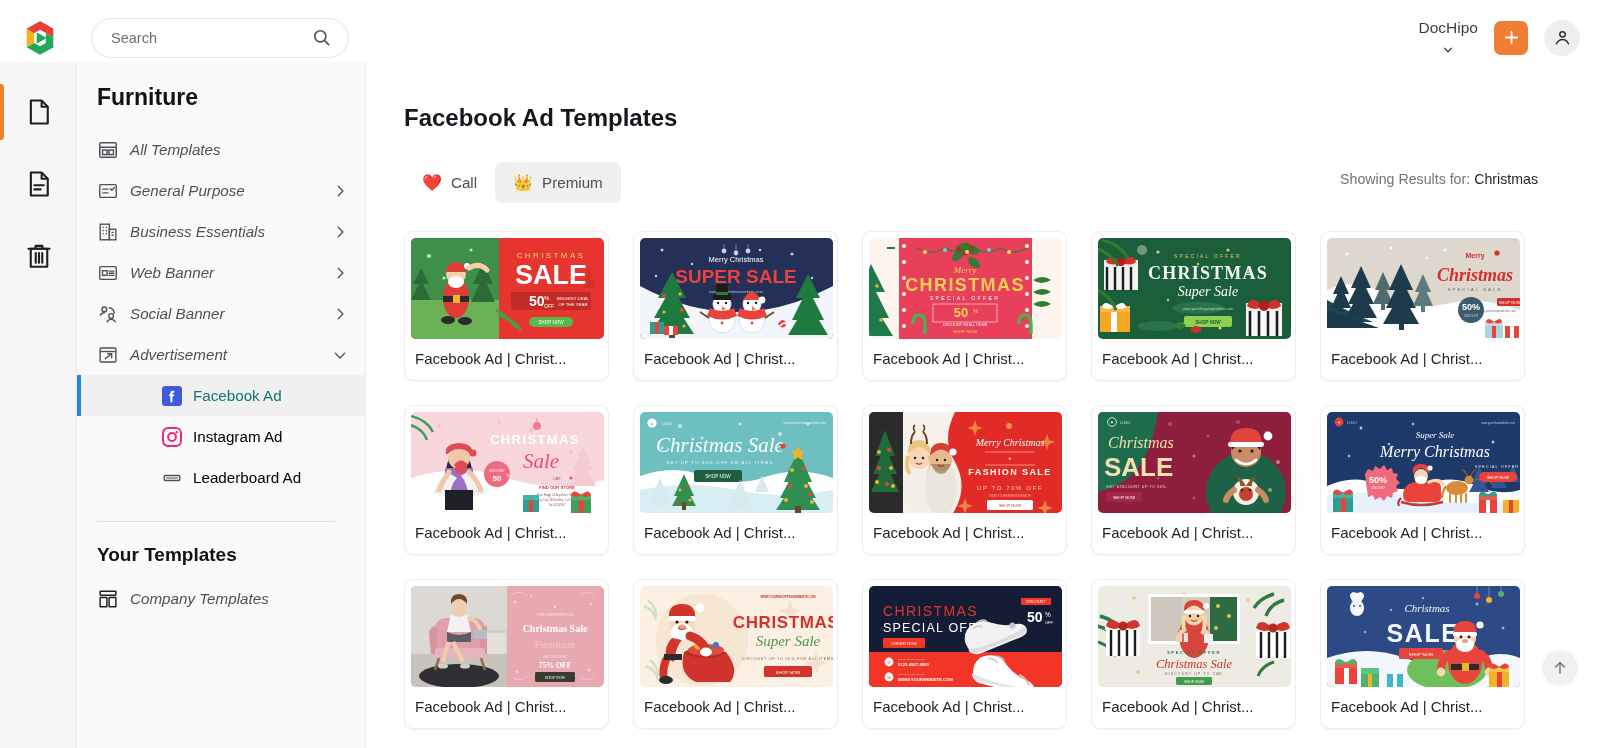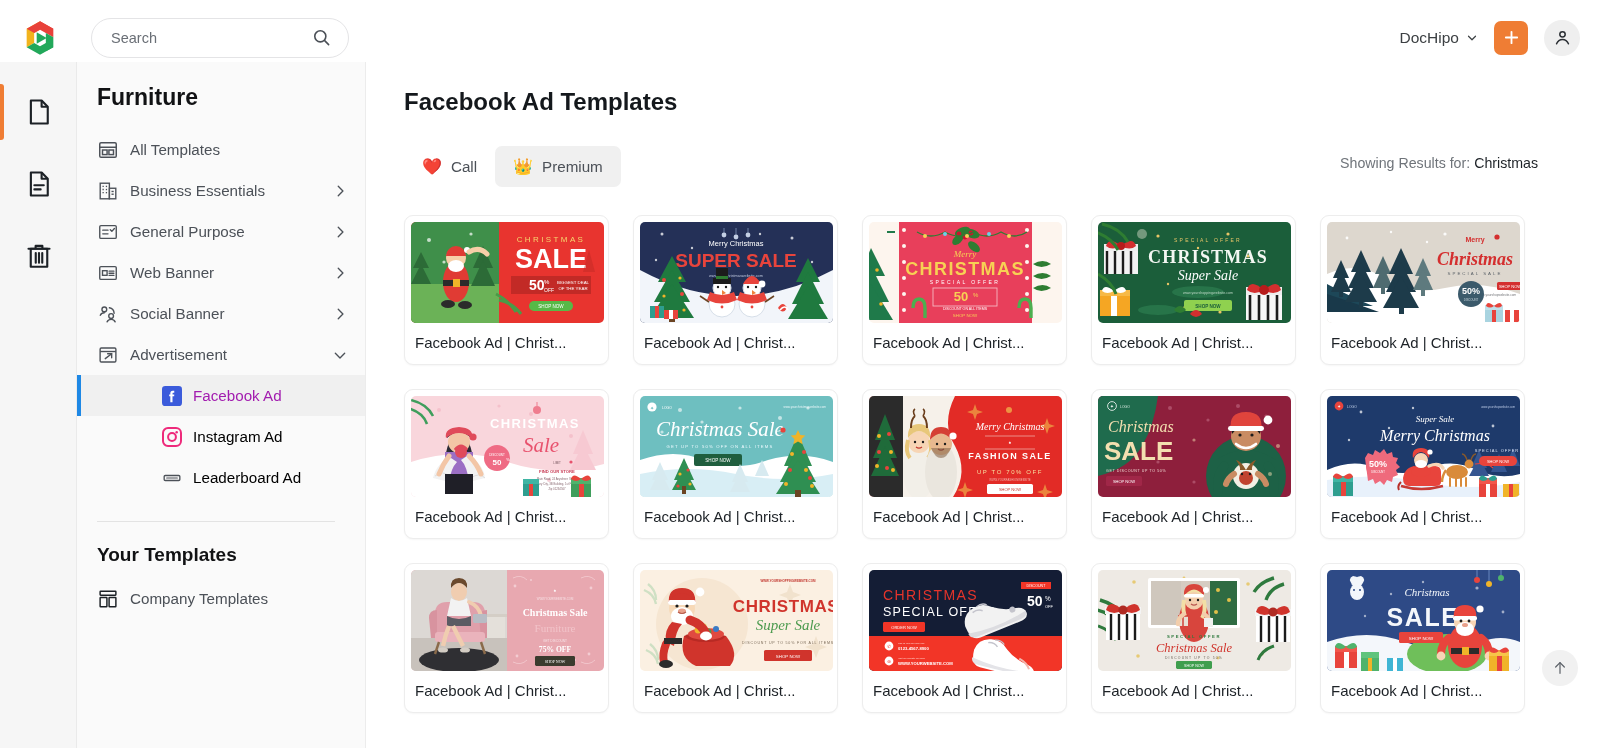--- a/index.html
+++ b/index.html
@@ -32,21 +32,21 @@
     font-size: 14.5px; color: #3c4043;
   }
   .search-input::placeholder { color: #6a6f76; }
   .search-icon { width: 19px; height: 19px; flex: 0 0 auto; }
   .topbar-right {
     margin-left: auto; margin-right: 20px;
     display: flex; align-items: center; gap: 16px;
   }
   .brand-menu {
     display: flex; align-items: center; gap: 7px;
-    font-size: 15.5px; color: #3c4043; cursor: pointer;
+    font-size: 15.5px; color: #3c4043; cursor: pointer; flex-direction: column;
   }
   .chev-sm { width: 12px; height: 12px; }
   .plus-btn {
     width: 34px; height: 34px; border-radius: 7px;
     background: #ef7d34;
     display: flex; align-items: center; justify-content: center;
     cursor: pointer;
   }
   .plus-btn svg { width: 17px; height: 17px; }
   .avatar-btn {
@@ -85,61 +85,62 @@
     overflow: hidden;
   }
   .side-title {
     font-size: 23px; font-weight: bold; color: #111214;
     margin: 0 0 18px 20px;
   }
   .nav-item {
     display: flex; align-items: center;
     height: 41px; padding: 0 18px 0 20px;
     cursor: pointer;
+    font-style: italic;
   }
   .nav-item .ico { width: 22px; height: 22px; flex: 0 0 22px; margin-right: 11px; }
   .nav-item .lbl {
     font-size: 15.2px; color: #4c5158; white-space: nowrap;
   }
   .nav-item .arrow { margin-left: auto; width: 14px; height: 14px; }
 
   .sub-item {
     position: relative;
     display: flex; align-items: center;
     height: 41px; padding-left: 85px;
     cursor: pointer;
   }
   .sub-item.active { background: #f0f0f0; }
   .sub-item.active::before {
     content: ""; position: absolute; left: 0; top: 0;
     width: 4px; height: 41px; background: #1e88e5;
   }
   .sub-item .sico { width: 20px; height: 20px; flex: 0 0 20px; margin-right: 11px; }
   .sub-item .lbl { font-size: 15.2px; color: #000000; }
-  .sub-item.active .lbl { color: #a21caf; }
+  .sub-item.active .lbl { color: #0f766e; }
 
   .divider {
     height: 1px; background: #e3e3e3;
     margin: 23px 30px 0 20px;
   }
   .your-templates-title {
     font-size: 19px; font-weight: bold; color: #111214;
     margin: 22px 0 12px 20px;
   }
 
   
   .main {
     position: absolute; top: 62px; left: 366px;
     width: 1234px; height: 686px;
     background: #ffffff;
     overflow: hidden;
   }
   .page-title {
     font-size: 24px; font-weight: bold; color: #14181c;
-    margin: 26px 0 0 38px;
+    margin: 42px 0 0 38px;
   }
   .filter-row {
     display: flex; align-items: center;
     margin: 30px 0 0 38px;
     position: relative;
   }
   .filter-tab {
     display: flex; align-items: center; gap: 9px;
     height: 41px; padding: 0 18px;
     border-radius: 7px;
@@ -266,49 +267,49 @@
   <div class="side-title">Furniture</div>
 
   <div class="nav-item">
     <svg class="ico" viewBox="0 0 24 24" fill="none" stroke="#4c5158" stroke-width="1.6">
       <rect x="3" y="4" width="18" height="16" rx="1.4"></rect>
       <line x1="3" y1="9" x2="21" y2="9"></line>
       <rect x="6" y="12" width="5" height="5"></rect>
       <rect x="13" y="12" width="5" height="5"></rect>
     </svg>
     <span class="lbl">All Templates</span>
+  </div>
+
+  <div class="nav-item">
+    <svg class="ico" viewBox="0 0 24 24" fill="none" stroke="#4c5158" stroke-width="1.5">
+      <rect x="3" y="5" width="18" height="14" rx="1.3"></rect>
+      <line x1="6.3" y1="10" x2="12" y2="10" stroke-linecap="round"></line>
+      <line x1="6.3" y1="14" x2="12" y2="14" stroke-linecap="round"></line>
+      <polyline points="14.5,9.6 16.2,11.3 19,8.2" stroke-linecap="round" stroke-linejoin="round"></polyline>
+    </svg>
+    <span class="lbl">General Purpose</span>
+    <svg class="arrow" viewBox="0 0 24 24" fill="none" stroke="#4c5158" stroke-width="2.3">
+      <polyline points="9,4 17,12 9,20" stroke-linecap="round" stroke-linejoin="round"></polyline>
+    </svg>
   </div>
 
   <div class="nav-item">
     <svg class="ico" viewBox="0 0 24 24" fill="none" stroke="#4c5158" stroke-width="1.5">
       <rect x="3.5" y="3.5" width="10" height="17"></rect>
       <rect x="13.5" y="9" width="7" height="11.5"></rect>
       <line x1="6" y1="7" x2="7.4" y2="7"></line>
         <line x1="9.6" y1="7" x2="11" y2="7"></line>
       <line x1="6" y1="10.4" x2="7.4" y2="10.4"></line>
         <line x1="9.6" y1="10.4" x2="11" y2="10.4"></line>
       <line x1="6" y1="13.8" x2="7.4" y2="13.8"></line>
         <line x1="9.6" y1="13.8" x2="11" y2="13.8"></line>
       <line x1="15.8" y1="12.5" x2="18.2" y2="12.5"></line>
         <line x1="15.8" y1="15.5" x2="18.2" y2="15.5"></line>
     </svg>
     <span class="lbl">Business Essentials</span>
-    <svg class="arrow" viewBox="0 0 24 24" fill="none" stroke="#4c5158" stroke-width="2.3">
-      <polyline points="9,4 17,12 9,20" stroke-linecap="round" stroke-linejoin="round"></polyline>
-    </svg>
-  </div>
-
-  <div class="nav-item">
-    <svg class="ico" viewBox="0 0 24 24" fill="none" stroke="#4c5158" stroke-width="1.5">
-      <rect x="3" y="5" width="18" height="14" rx="1.3"></rect>
-      <line x1="6.3" y1="10" x2="12" y2="10" stroke-linecap="round"></line>
-      <line x1="6.3" y1="14" x2="12" y2="14" stroke-linecap="round"></line>
-      <polyline points="14.5,9.6 16.2,11.3 19,8.2" stroke-linecap="round" stroke-linejoin="round"></polyline>
-    </svg>
-    <span class="lbl">General Purpose</span>
     <svg class="arrow" viewBox="0 0 24 24" fill="none" stroke="#4c5158" stroke-width="2.3">
       <polyline points="9,4 17,12 9,20" stroke-linecap="round" stroke-linejoin="round"></polyline>
     </svg>
   </div>
 
   <div class="nav-item">
     <svg class="ico" viewBox="0 0 24 24" fill="none" stroke="#4c5158" stroke-width="1.5">
       <rect x="3" y="5" width="18" height="14" rx="1.3"></rect>
       <rect x="6" y="9.5" width="5" height="5"></rect>
       <line x1="13.2" y1="10" x2="18.4" y2="10" stroke-linecap="round"></line>

